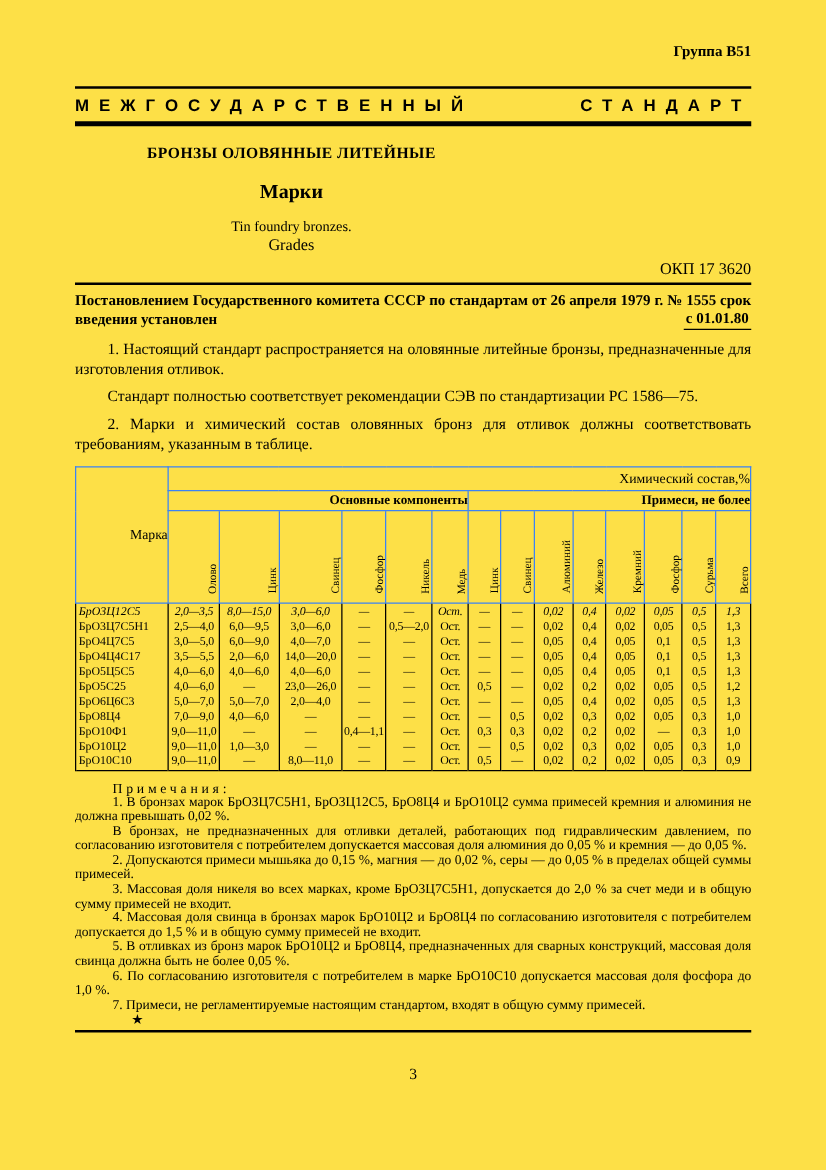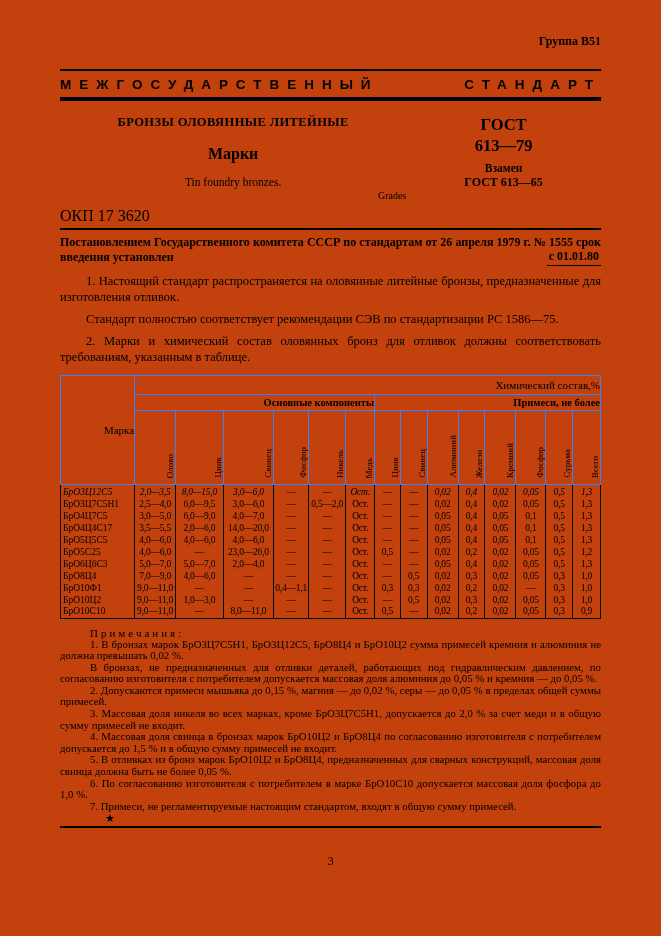--- a/index.html
+++ b/index.html
@@ -1,21 +1,21 @@
 <!DOCTYPE html>
 <html><head>
 <meta charset="utf-8">
 <style>
   * { margin: 0; padding: 0; box-sizing: border-box; }
   html, body { background: #ffffff; }
   body { width: 661px; font-family: "Liberation Serif", serif; color: #000; }
 
   .page {
     width: 661px; height: 936px;
-    background: #c2410c;
+    background: #fde047;
     padding: 34px 60px 0 60px;
     position: relative;
     overflow: hidden;
   }
 
   .group { text-align: right; font-weight: bold; font-size: 12px; margin-bottom: 20px; }
 
   .band-rule-top { border-top: 2.5px solid #000; }
   .banner {
     font-family: "Liberation Sans", sans-serif;
@@ -24,28 +24,28 @@
     text-align: justify; text-align-last: justify;
     padding: 6px 0 5px 0;
   }
   .band-rule-bottom { border-top: 4px solid #000; }
 
   .title-block { display: flex; margin-top: 14px; }
   .tb-left { width: 64%; text-align: center; }
   .t-ru { font-weight: bold; font-size: 12.5px; letter-spacing: 0.4px; }
   .s-ru { font-weight: bold; font-size: 16px; margin-top: 15px; }
   .t-en { font-size: 11.5px; margin-top: 13px; line-height: 13px; }
-  .s-en { font-size: 10px; line-height: 13px; text-align: right; }
+  .s-en { font-size: 13px; line-height: 13px; }
   .tb-right { width: 36%; text-align: center; }
   .gost { font-weight: bold; font-size: 16.5px; }
   .gost-num { font-weight: bold; font-size: 16.5px; margin-top: 1px; }
   .vzamen { font-weight: bold; font-size: 11.5px; margin-top: 6px; }
   .vzamen-num { font-weight: bold; font-size: 12px; margin-top: 1px; }
 
-  .okp { font-size: 16px; margin-top: 5px; }
+  .okp { font-size: 13px; margin-top: 5px; text-align: right; }
   .okp-rule { border-top: 2px solid #000; margin-top: 3px; }
 
   .decree { position: relative; margin-top: 5px; }
   .decree-text { font-weight: bold; font-size: 12px; line-height: 15px; text-align: justify; display: block; }
   .decree-date {
     position: absolute; right: 0; bottom: -1px;
     font-weight: bold; font-size: 12px;
     border-bottom: 1.5px solid #000; padding: 0 2px 1px 2px;
   }
 
@@ -96,26 +96,20 @@
   <div class="band-rule-top"></div>
   <div class="banner">МЕЖГОСУДАРСТВЕННЫЙ СТАНДАРТ</div>
   <div class="band-rule-bottom"></div>
 
   <div class="title-block">
     <div class="tb-left">
       <div class="t-ru">БРОНЗЫ ОЛОВЯННЫЕ ЛИТЕЙНЫЕ</div>
       <div class="s-ru">Марки</div>
       <div class="t-en">Tin foundry bronzes.</div>
       <div class="s-en">Grades</div>
-    </div>
-    <div class="tb-right">
-      <div class="gost">ГОСТ</div>
-      <div class="gost-num">613—79</div>
-      <div class="vzamen">Взамен</div>
-      <div class="vzamen-num">ГОСТ 613—65</div>
     </div>
   </div>
 
   <div class="okp">ОКП 17 3620</div>
   <div class="okp-rule"></div>
 
   <div class="decree">
     <span class="decree-text">Постановлением Государственного комитета СССР по стандартам от 26 апреля 1979 г. № 1555 срок введения установлен</span>
     <span class="decree-date">с 01.01.80</span>
   </div>

